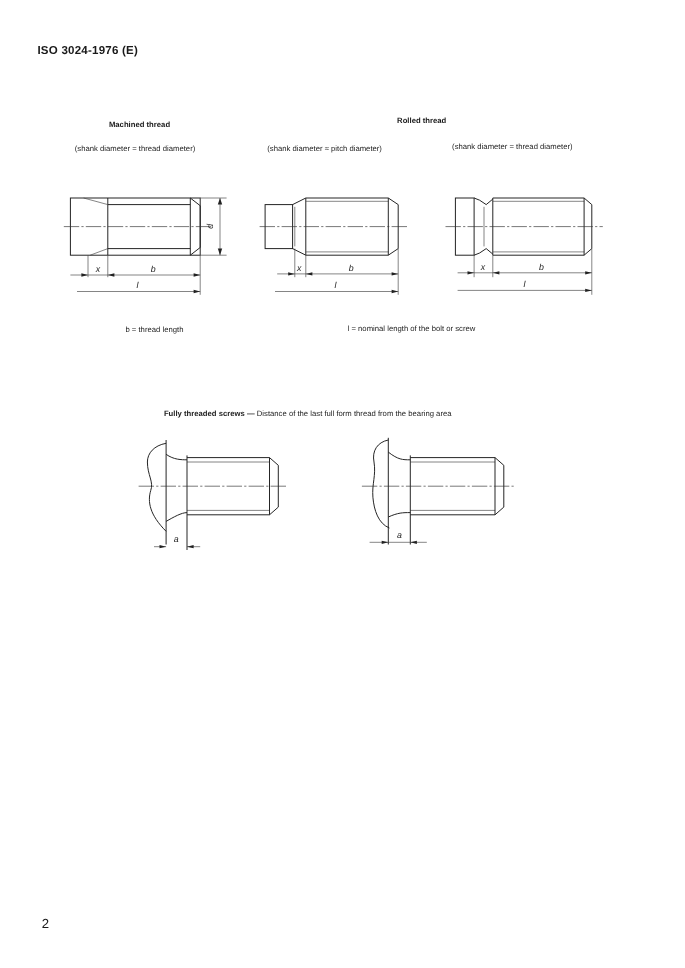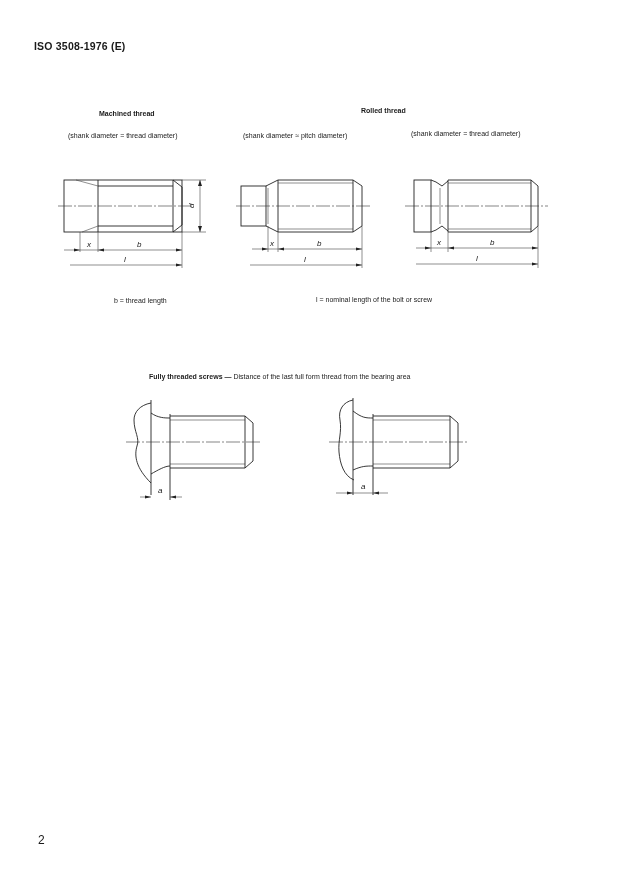--- a/index.html
+++ b/index.html
@@ -13,21 +13,21 @@
     .pageno { left: 38px; top: 833px; font-size: 12px; }
     svg.drawing { position: absolute; left: 0; top: 0; }
     svg text { font-family: "Liberation Sans", sans-serif; font-style: italic; font-size: 8px; fill: #1a1a1a; }
     .ln { stroke: #222; stroke-width: 0.9; fill: none; }
     .thin { stroke: #444; stroke-width: 0.6; fill: none; }
     .ctr { stroke: #333; stroke-width: 0.6; fill: none; stroke-dasharray: 14 2 2 2; }
   </style>
 </head>
 <body>
 
-<div class="abs header">ISO 3508-1976 (E)</div>
+<div class="abs header">ISO 3024-1976 (E)</div>
 
 <div class="abs title" style="left:99px; top:110px;">Machined thread</div>
 <div class="abs title" style="left:361px; top:107px;">Rolled thread</div>
 
 <div class="abs sub" style="left:68px; top:132px;">(shank diameter = thread diameter)</div>
 <div class="abs sub" style="left:243px; top:132px;">(shank diameter ≈ pitch diameter)</div>
 <div class="abs sub" style="left:411px; top:130px;">(shank diameter = thread diameter)</div>
 
 <svg class="drawing" width="623" height="880" viewBox="0 0 623 880">
 

